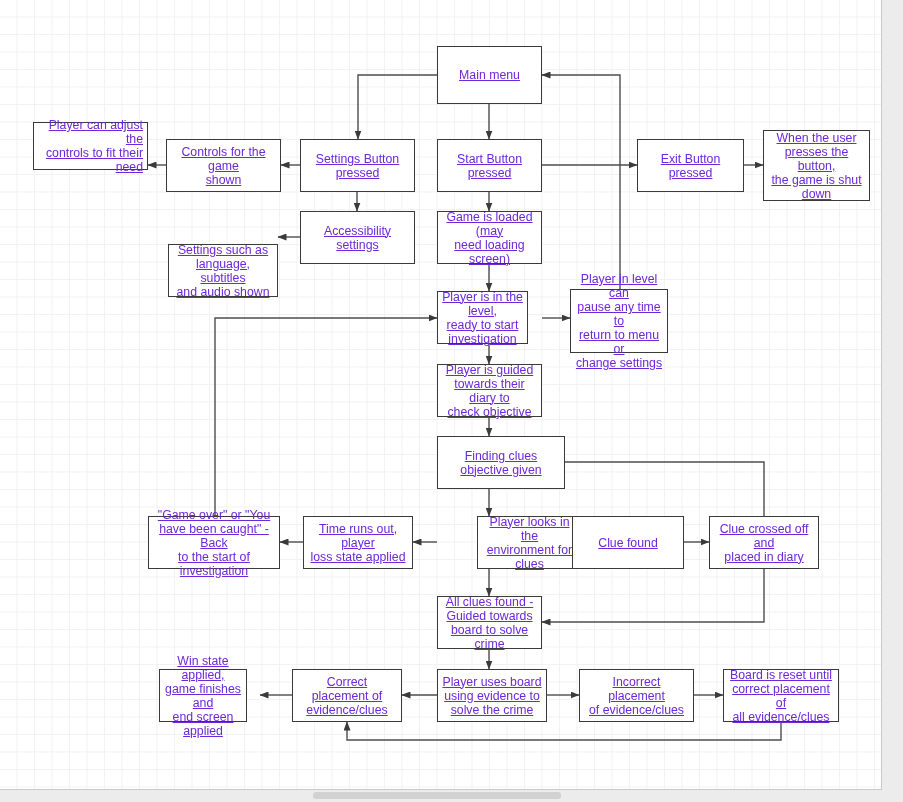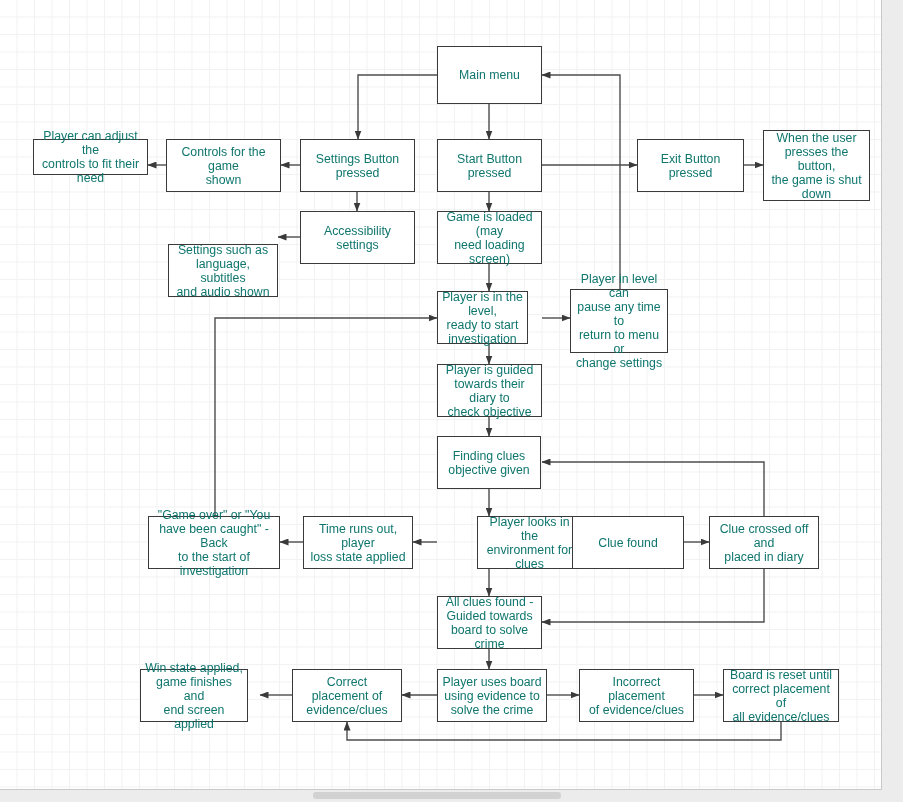--- a/index.html
+++ b/index.html
@@ -34,29 +34,30 @@
     position: absolute;
     left: 0; top: 0;
     width: 882px; height: 790px;
     pointer-events: none;
   }
   .node {
     position: absolute;
     box-sizing: border-box;
     background: #ffffff;
     border: 1.6px solid #3a3a3a;
-    color: #0f766e;
+    color: #6d28d9;
     font-size: 12.3px;
     line-height: 14px;
     text-align: center;
     display: flex;
     align-items: center;
     justify-content: center;
     padding: 2px 4px;
     white-space: pre-line;
+    text-decoration: underline;
   }
   #hscroll-track {
     position: absolute;
     left: 0;
     top: 790px;
     width: 903px;
     height: 12px;
     background: #ececec;
   }
   #hscroll-thumb {
@@ -112,21 +113,21 @@
         <polyline points="489,649 489,669" fill="none" stroke="#4d4d4d" stroke-width="1.4" marker-end="url(#arrowhead)"></polyline>
         <polyline points="437,695 402,695" fill="none" stroke="#4d4d4d" stroke-width="1.4" marker-end="url(#arrowhead)"></polyline>
         <polyline points="292,695 260,695" fill="none" stroke="#4d4d4d" stroke-width="1.4" marker-end="url(#arrowhead)"></polyline>
         <polyline points="547,695 579,695" fill="none" stroke="#4d4d4d" stroke-width="1.4" marker-end="url(#arrowhead)"></polyline>
         <polyline points="694,695 723,695" fill="none" stroke="#4d4d4d" stroke-width="1.4" marker-end="url(#arrowhead)"></polyline>
         <polyline points="781,722 781,740 347,740 347,722" fill="none" stroke="#4d4d4d" stroke-width="1.4" marker-end="url(#arrowhead)"></polyline>
       </g>
   </svg>
   <div id="node-layer">
       <div class="node" style="left: 437px; top: 46px; width: 105px; height: 58px;"><span>Main menu</span></div>
-      <div class="node" style="left: 33px; top: 139px; width: 115px; height: 36px;"><span>Player can adjust the
+      <div class="node" style="left: 33px; top: 122px; width: 115px; height: 48px; text-align: right;"><span>Player can adjust the
 controls to fit their
 need</span></div>
       <div class="node" style="left: 166px; top: 139px; width: 115px; height: 53px;"><span>Controls for the game
 shown</span></div>
       <div class="node" style="left: 300px; top: 139px; width: 115px; height: 53px;"><span>Settings Button
 pressed</span></div>
       <div class="node" style="left: 437px; top: 139px; width: 105px; height: 53px;"><span>Start Button pressed</span></div>
       <div class="node" style="left: 637px; top: 139px; width: 107px; height: 53px;"><span>Exit Button pressed</span></div>
       <div class="node" style="left: 763px; top: 130px; width: 107px; height: 71px;"><span>When the user
 presses the button,
@@ -141,38 +142,38 @@
       <div class="node" style="left: 437px; top: 291px; width: 91px; height: 53px;"><span>Player is in the level,
 ready to start
 investigation</span></div>
       <div class="node" style="left: 570px; top: 289px; width: 98px; height: 64px;"><span>Player in level can
 pause any time to
 return to menu or
 change settings</span></div>
       <div class="node" style="left: 437px; top: 364px; width: 105px; height: 53px;"><span>Player is guided
 towards their diary to
 check objective</span></div>
-      <div class="node" style="left: 437px; top: 436px; width: 104px; height: 53px;"><span>Finding clues
+      <div class="node" style="left: 437px; top: 436px; width: 128px; height: 53px;"><span>Finding clues
 objective given</span></div>
       <div class="node" style="left: 148px; top: 516px; width: 132px; height: 53px;"><span>"Game over" or "You
 have been caught" - Back
 to the start of
 investigation</span></div>
       <div class="node" style="left: 303px; top: 516px; width: 110px; height: 53px;"><span>Time runs out, player
 loss state applied</span></div>
       <div class="node" style="left: 437px; top: 516px; width: 105px; height: 53px; margin-left: 40px;"><span>Player looks in the
 environment for
 clues</span></div>
       <div class="node" style="left: 572px; top: 516px; width: 112px; height: 53px;"><span>Clue found</span></div>
       <div class="node" style="left: 709px; top: 516px; width: 110px; height: 53px;"><span>Clue crossed off and
 placed in diary</span></div>
       <div class="node" style="left: 437px; top: 596px; width: 105px; height: 53px;"><span>All clues found -
 Guided towards
 board to solve crime</span></div>
-      <div class="node" style="left: 140px; top: 669px; width: 108px; height: 53px;"><span>Win state applied,
+      <div class="node" style="left: 159px; top: 669px; width: 88px; height: 53px;"><span>Win state applied,
 game finishes and
 end screen applied</span></div>
       <div class="node" style="left: 292px; top: 669px; width: 110px; height: 53px;"><span>Correct placement of
 evidence/clues</span></div>
       <div class="node" style="left: 437px; top: 669px; width: 110px; height: 53px;"><span>Player uses board
 using evidence to
 solve the crime</span></div>
       <div class="node" style="left: 579px; top: 669px; width: 115px; height: 53px;"><span>Incorrect placement
 of evidence/clues</span></div>
       <div class="node" style="left: 723px; top: 669px; width: 116px; height: 53px;"><span>Board is reset until

